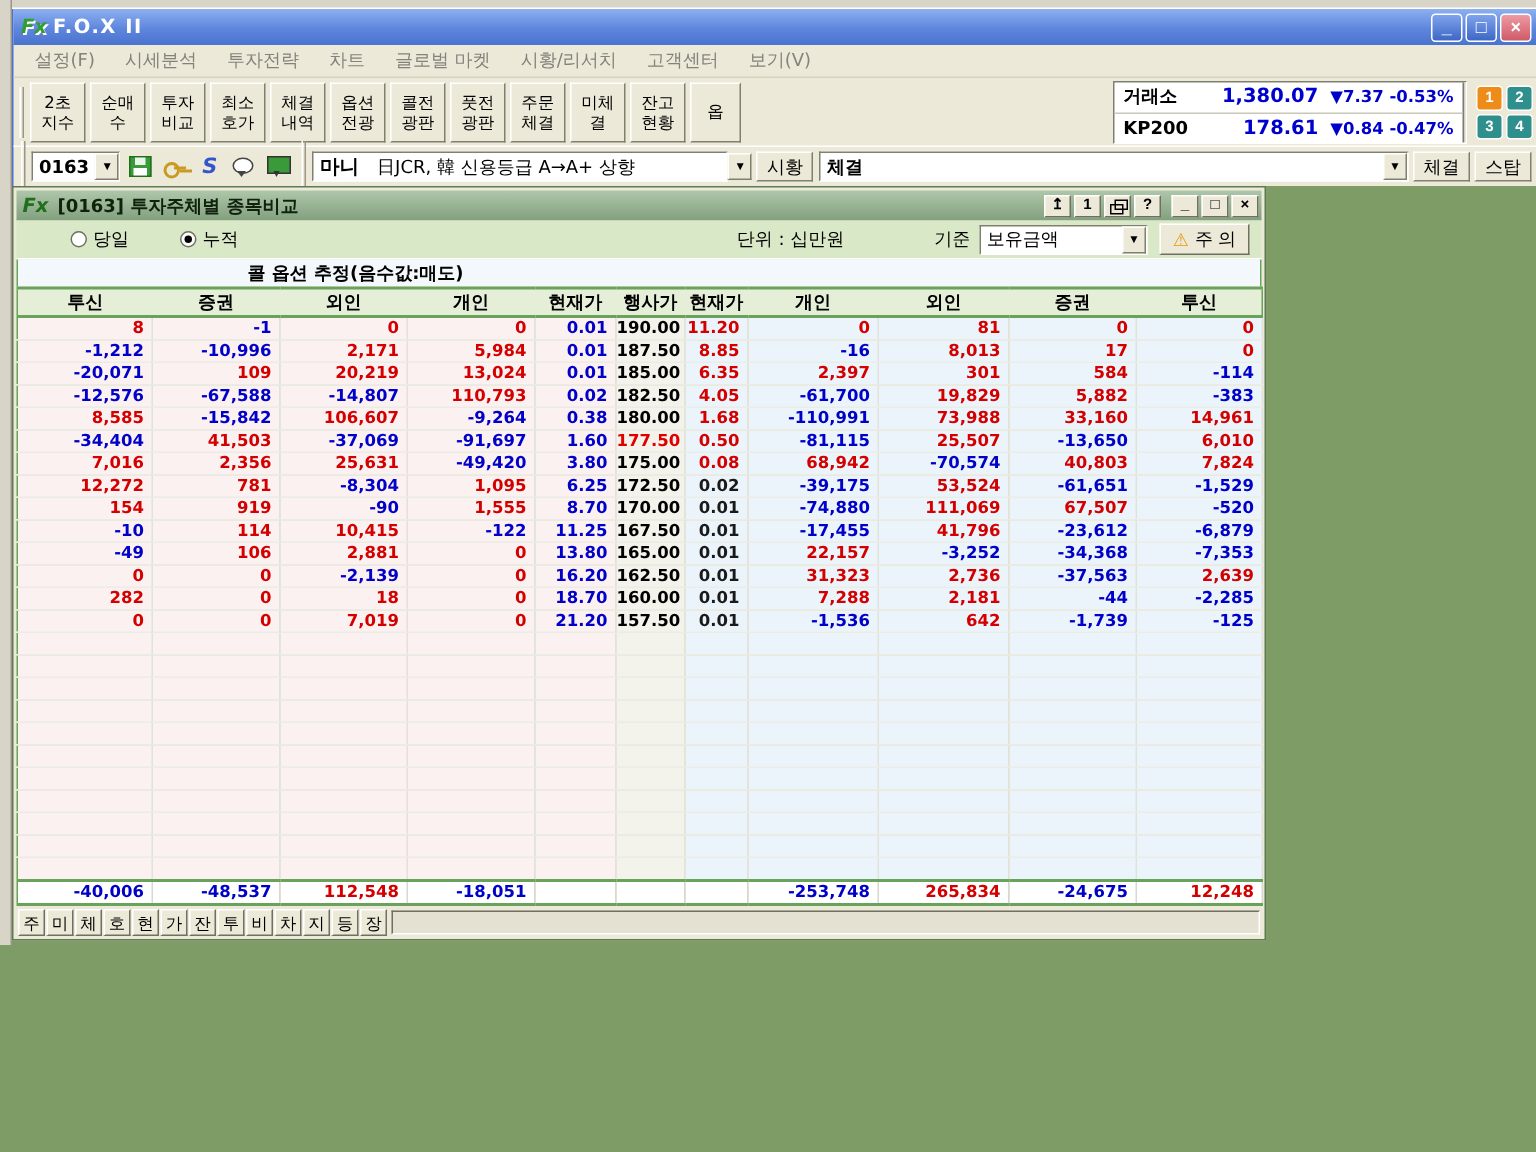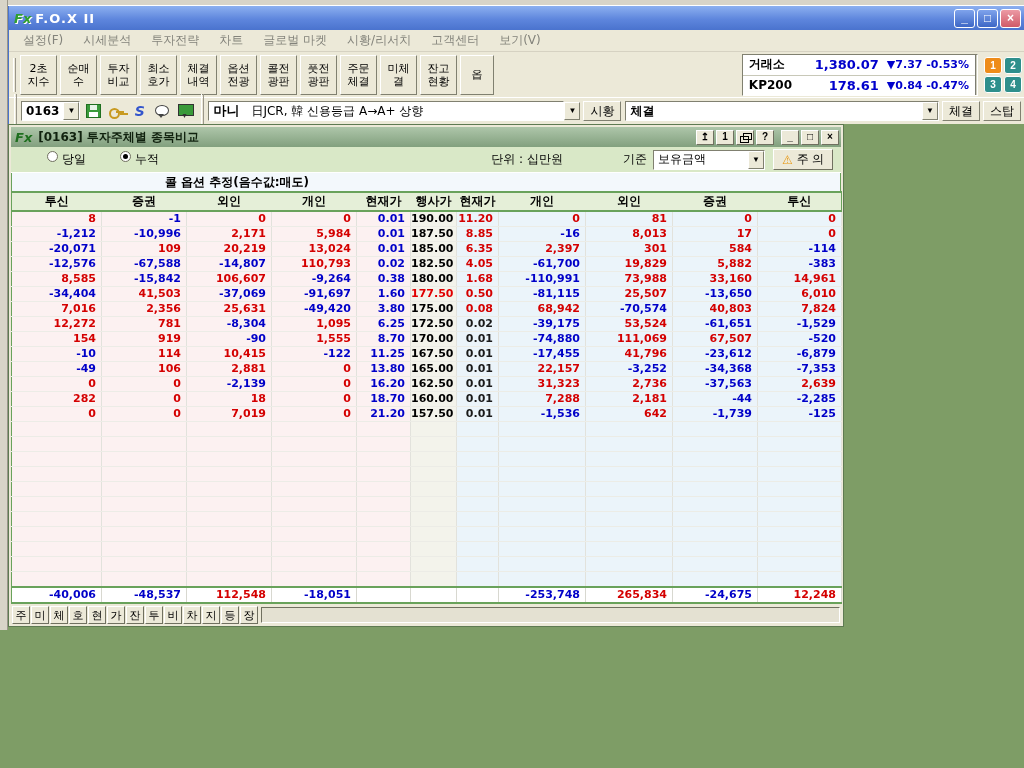--- a/index.html
+++ b/index.html
@@ -49,38 +49,38 @@
   .floppy-icon { background:#3A9A3A; border:1px solid #1F6F1F; }
   .floppy-icon::before { content:""; position:absolute; left:3px; top:0; width:7px; height:5px; background:#E8F4E8; }
   .floppy-icon::after { content:""; position:absolute; left:2px; bottom:0; width:9px; height:5px; background:#FFFFFF; }
   .key-icon::before { content:""; position:absolute; left:0; top:4px; width:7px; height:7px; border:2px solid #C89A20; border-radius:50%; }
   .key-icon::after { content:""; position:absolute; left:7px; top:7px; width:8px; height:2px; background:#C89A20; box-shadow:4px 2px 0 -0px #C89A20; }
   .s-logo-icon { color:#3355CC; font-weight:bold; font-style:italic; font-size:14px; line-height:14px; text-align:center; }
   .chat-icon::before { content:""; position:absolute; left:0; top:1px; width:12px; height:9px; border:1px solid #444; border-radius:50%; background:#FFFFFF; }
   .chat-icon::after { content:""; position:absolute; left:3px; bottom:0; width:0; height:0; border-left:3px solid transparent; border-right:3px solid transparent; border-top:4px solid #444; }
   .monitor-icon::before { content:""; position:absolute; left:0; top:0; width:14px; height:10px; border:1px solid #333; background:#3A9A3A; }
   .monitor-icon::after { content:"▾"; position:absolute; left:4px; top:7px; font-size:8px; color:#333; }
-  .ticker { display:flex; align-items:center; background:#FFFFFF; border:1px solid; border-color:#808070 #FFFFFF #FFFFFF #808070; height:20px; width:356px; padding:0 4px; overflow:hidden; white-space:nowrap; }
+  .ticker { display:flex; align-items:center; background:#FFFFFF; border:1px solid; border-color:#808070 #FFFFFF #FFFFFF #808070; height:20px; width:277px; padding:0 4px; overflow:hidden; white-space:nowrap; }
   .ticker .tk-label { font-weight:bold; font-size:13px; margin-right:12px; }
   .ticker .tk-text { font-size:12px; }
   .sm-btn { height:20px; background:#ECE9D8; border:1px solid; border-color:#FFFFFF #808070 #808070 #FFFFFF; font-family:inherit; font-size:12px; padding:0 6px; margin-left:3px; }
   .exec-combo { flex:1; margin-left:4px; }
 
   
   .child-window { position:absolute; left:8px; top:124px; width:836px; height:503px; background:#ECE9D8; border:1px solid #5E7A52; padding:2px; }
   .child-titlebar { height:20px; background:linear-gradient(180deg,#AEC6AA,#82A07E); display:flex; align-items:center; padding:0 2px; }
   .child-title { font-weight:bold; font-size:12px; color:#10210E; margin-left:2px; }
   .ct-btn { width:18px; height:15px; margin-left:2px; background:#ECE9D8; border:1px solid; border-color:#FFFFFF #707060 #707060 #FFFFFF;
     font-size:10px; font-weight:bold; line-height:12px; text-align:center; padding:0; position:relative; }
   .ct-gap { width:5px; }
   .ct-btn.cascade::before { content:""; position:absolute; left:3px; top:5px; width:7px; height:5px; border:1px solid #000; background:#ECE9D8; }
   .ct-btn.cascade::after { content:""; position:absolute; left:6px; top:2px; width:7px; height:5px; border:1px solid #000; }
 
   .child-controls { height:26px; background:#D9E8C7; display:flex; align-items:center; padding:0 8px; border-bottom:1px solid #FFFFFF; }
-  .radio-item { display:flex; align-items:flex-start; margin-right:34px; }
+  .radio-item { display:flex; align-items:center; margin-right:34px; }
   .radio-item:first-of-type { margin-left:28px; }
   .radio-circle { width:11px; height:11px; border-radius:50%; background:#FFFFFF; border:1px solid #707060; display:inline-block; margin-right:4px; position:relative; }
   .radio-circle.sel::after { content:""; position:absolute; left:2px; top:2px; width:5px; height:5px; border-radius:50%; background:#000; }
   .ctrl-label { font-size:12px; color:#000; }
   .basis-combo { width:112px; justify-content:space-between; margin:0 8px 0 6px; }
   .warn-btn { height:21px; background:#ECE9D8; border:1px solid; border-color:#FFFFFF #707060 #707060 #FFFFFF; font-size:12px; padding:0 8px; display:flex; align-items:center; gap:4px; }
   .warn-glyph { color:#E8960C; font-size:12px; }
 
   .group-header { display:flex; height:18px; background:#F3F8FC; border-left:1px solid #69A25B; border-right:1px solid #69A25B; }
   .gh-cell { font-weight:bold; font-size:12px; color:#000; display:flex; align-items:center; justify-content:center; }

